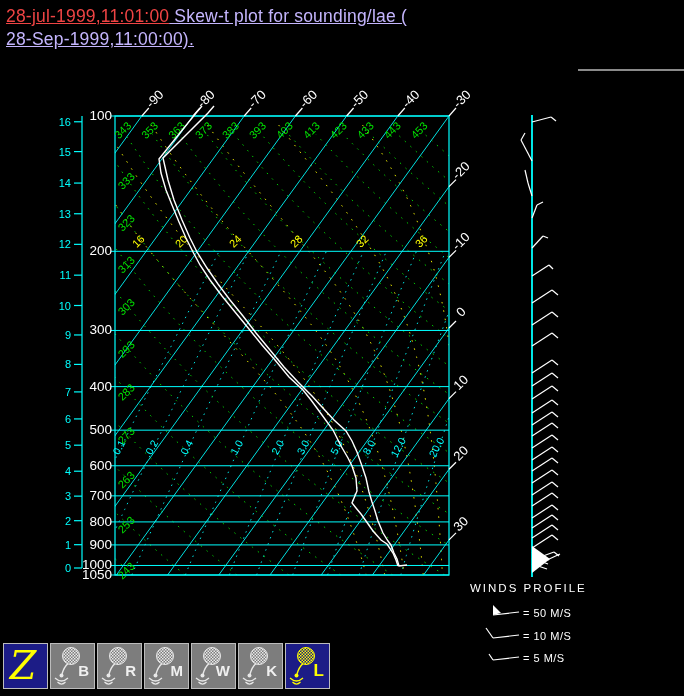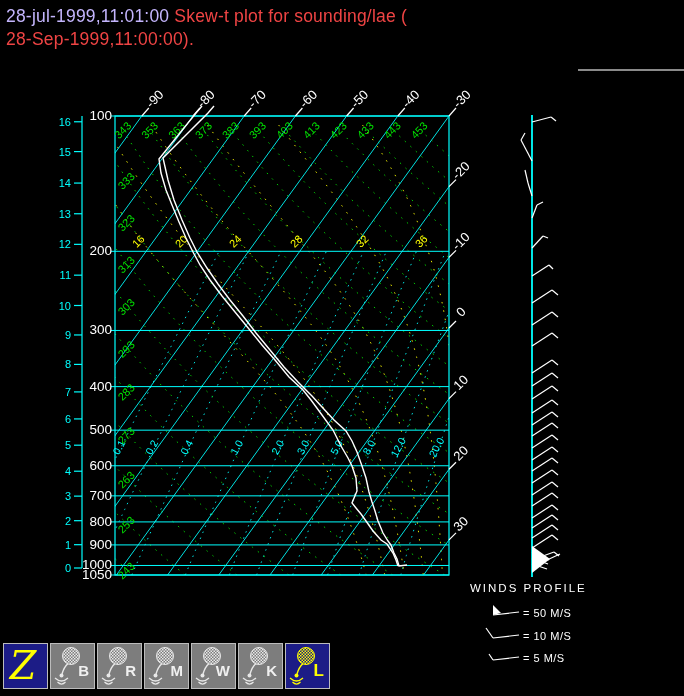--- a/index.html
+++ b/index.html
@@ -1,21 +1,21 @@
 <!DOCTYPE html>
 <html><head>
 <meta charset="utf-8">
 <style>
   html,body{margin:0;padding:0;background:#000;}
   .screen{position:relative;width:684px;height:696px;background:#000;overflow:hidden;
           font-family:"Liberation Sans",sans-serif;}
   .title{position:absolute;left:6px;top:5px;font-size:17.5px;line-height:23px;color:#fff;
          letter-spacing:0.2px;}
-  .t-yellow{color:#c4b5fd;}
-  .t-white{color:#ef4444;}
+  .t-yellow{color:#ef4444;text-decoration:underline;}
+  .t-white{color:#c4b5fd;text-decoration:underline;}
   .edge-line{position:absolute;left:578px;top:69px;width:106px;height:2px;background:#8a8a8a;}
   #plot{position:absolute;left:0;top:0;}
   .toolbar{position:absolute;left:3px;top:643px;display:flex;gap:2px;}
   .tb-btn{position:relative;width:45px;height:46px;background:#7d7d7d;
           border:1px solid #bcbcbc;box-sizing:border-box;cursor:pointer;}
   .tb-btn.navy{background:#1c1c86;}
   .tb-letter{position:absolute;right:5px;bottom:9px;font-weight:bold;font-size:15px;
              color:#f0f0f0;font-family:"Liberation Sans",sans-serif;}
   .tb-letter.yellow{color:#ffff00;font-size:17px;bottom:7px;}
   .balloon{position:absolute;left:2px;top:2px;width:32px;height:42px;}

